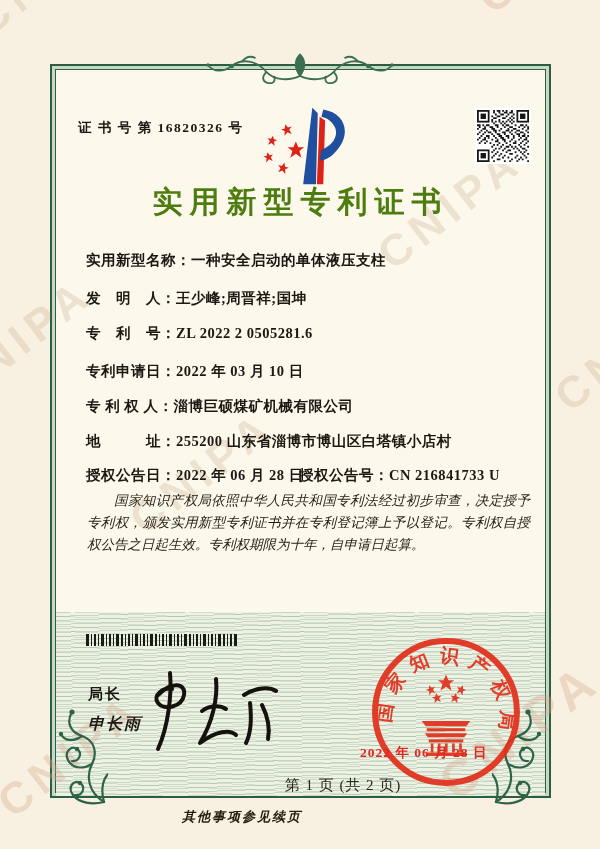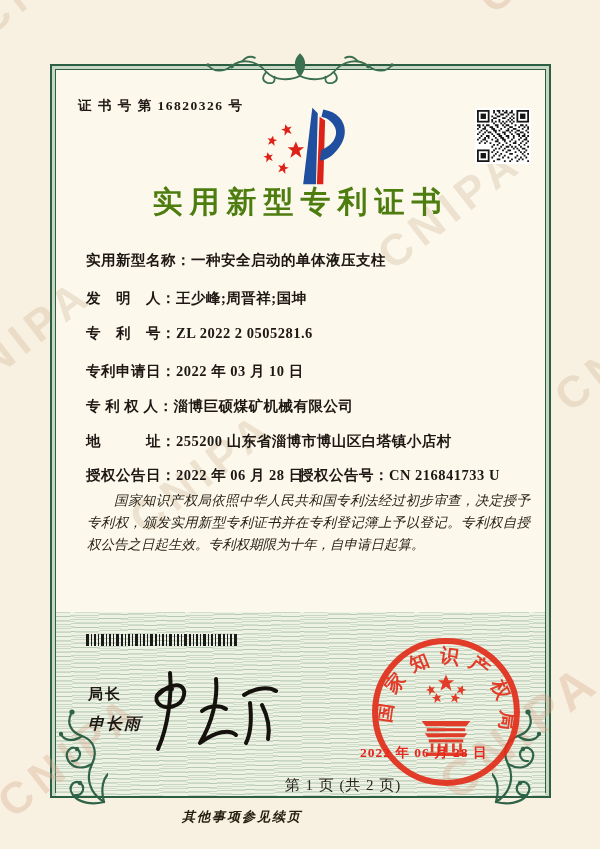--- a/index.html
+++ b/index.html
@@ -33,21 +33,21 @@
       repeating-linear-gradient(178deg, rgba(110,152,112,.30) 0 1px, rgba(0,0,0,0) 1px 4px),
       repeating-linear-gradient(182.5deg, rgba(110,152,112,.22) 0 1px, rgba(0,0,0,0) 1px 5px),
       #eef2e5;
   }
   
   .top-orn{position:absolute;left:206px;top:50px;width:188px;height:34px;z-index:4;}
   .corner{position:absolute;width:78px;height:98px;z-index:4;}
   .corner.bl{left:30px;top:708px;}
   .corner.br{left:492px;top:708px;transform:scaleX(-1);}
   
-  .cert-no{position:absolute;left:78px;top:97px;z-index:5;font-size:13.5px;font-weight:600;letter-spacing:1.5px;}
+  .cert-no{position:absolute;left:78px;top:119px;z-index:5;font-size:13.5px;font-weight:600;letter-spacing:1.5px;}
   .logo{position:absolute;left:258px;top:104px;width:94px;height:84px;z-index:5;}
   .qr{position:absolute;left:475px;top:108px;width:56px;height:56px;z-index:5;background:#fff;padding:2px;box-sizing:border-box;}
   .title{
     position:absolute;left:50px;top:182px;width:501px;z-index:5;
     text-align:center;font-size:30px;font-weight:bold;letter-spacing:7px;color:#4d7c0f;
   }
   
   .row{position:absolute;left:86px;z-index:5;font-size:14.5px;white-space:nowrap;text-align:right;}
   .row .label{font-weight:bold;letter-spacing:.5px;}
   .row .value{font-weight:600;letter-spacing:.5px;}

